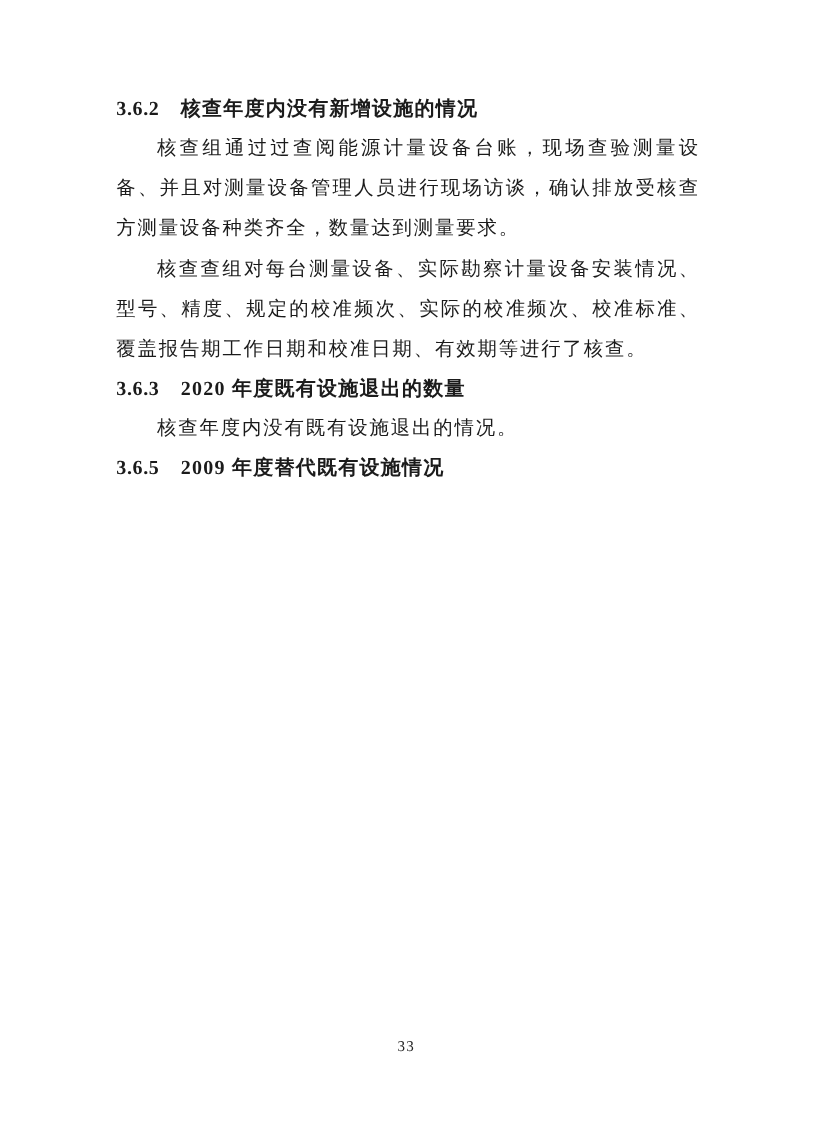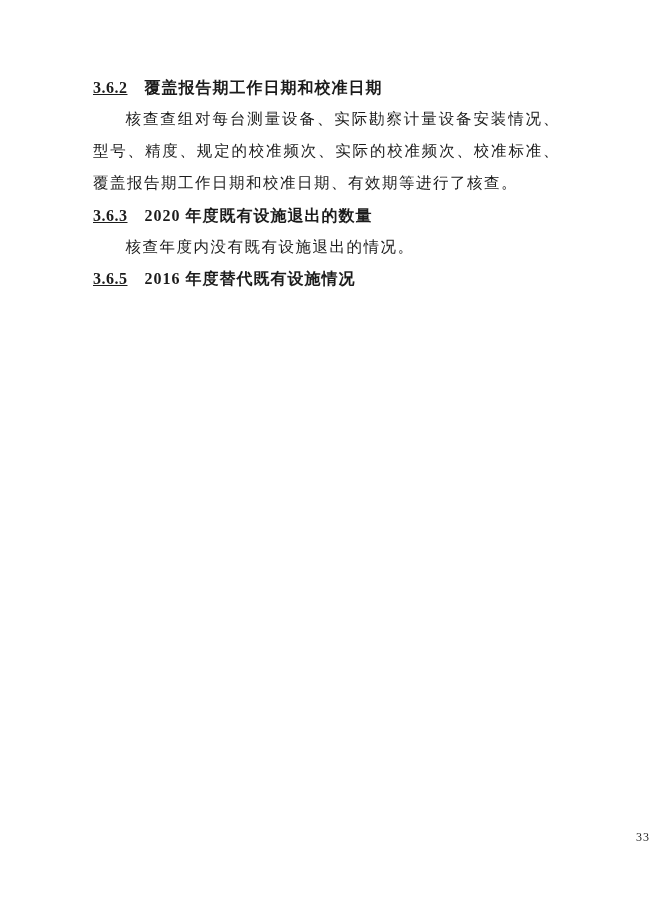--- a/index.html
+++ b/index.html
@@ -22,71 +22,71 @@
     font-size: 16px;
     font-weight: bold;
     line-height: 31px;
     margin: 0;
     white-space: nowrap;
   }
   .section-heading .sec-num {
     display: inline-block;
     margin-right: 13px;
     letter-spacing: 0.5px;
-    text-decoration: underline;
   }
   .section-heading .sec-title {
     letter-spacing: 1px;
   }
   .body-para {
     font-size: 15.5px;
     line-height: 32.2px;
     margin: 0;
     text-align: justify;
     text-justify: inter-character;
     text-indent: 2.1em;
     letter-spacing: 1.5px;
   }
   .page-number {
     position: absolute;
     left: 0;
     right: 0;
     top: 830px;
-    text-align: right;
+    text-align: center;
     font-size: 12px;
     letter-spacing: 1px;
     color: #222222;
   }
 </style>
 </head>
 <body>
 
 <div class="page">
 
   <div class="section">
     <h2 class="section-heading">
       <span class="sec-num">3.6.2</span>
-      <span class="sec-title">覆盖报告期工作日期和校准日期</span>
+      <span class="sec-title">核查年度内没有新增设施的情况</span>
     </h2>
+    <p class="body-para">核查组通过过查阅能源计量设备台账，现场查验测量设备、并且对测量设备管理人员进行现场访谈，确认排放受核查方测量设备种类齐全，数量达到测量要求。</p>
     <p class="body-para">核查查组对每台测量设备、实际勘察计量设备安装情况、型号、精度、规定的校准频次、实际的校准频次、校准标准、覆盖报告期工作日期和校准日期、有效期等进行了核查。</p>
   </div>
 
   <div class="section">
     <h2 class="section-heading">
       <span class="sec-num">3.6.3</span>
       <span class="sec-title">2020 年度既有设施退出的数量</span>
     </h2>
     <p class="body-para">核查年度内没有既有设施退出的情况。</p>
   </div>
 
   <div class="section">
   </div>
 
   <div class="section">
     <h2 class="section-heading">
       <span class="sec-num">3.6.5</span>
-      <span class="sec-title">2016 年度替代既有设施情况</span>
+      <span class="sec-title">2009 年度替代既有设施情况</span>
     </h2>
   </div>
 
   <div class="page-number">33</div>
 
 </div>
 
 </body></html>

